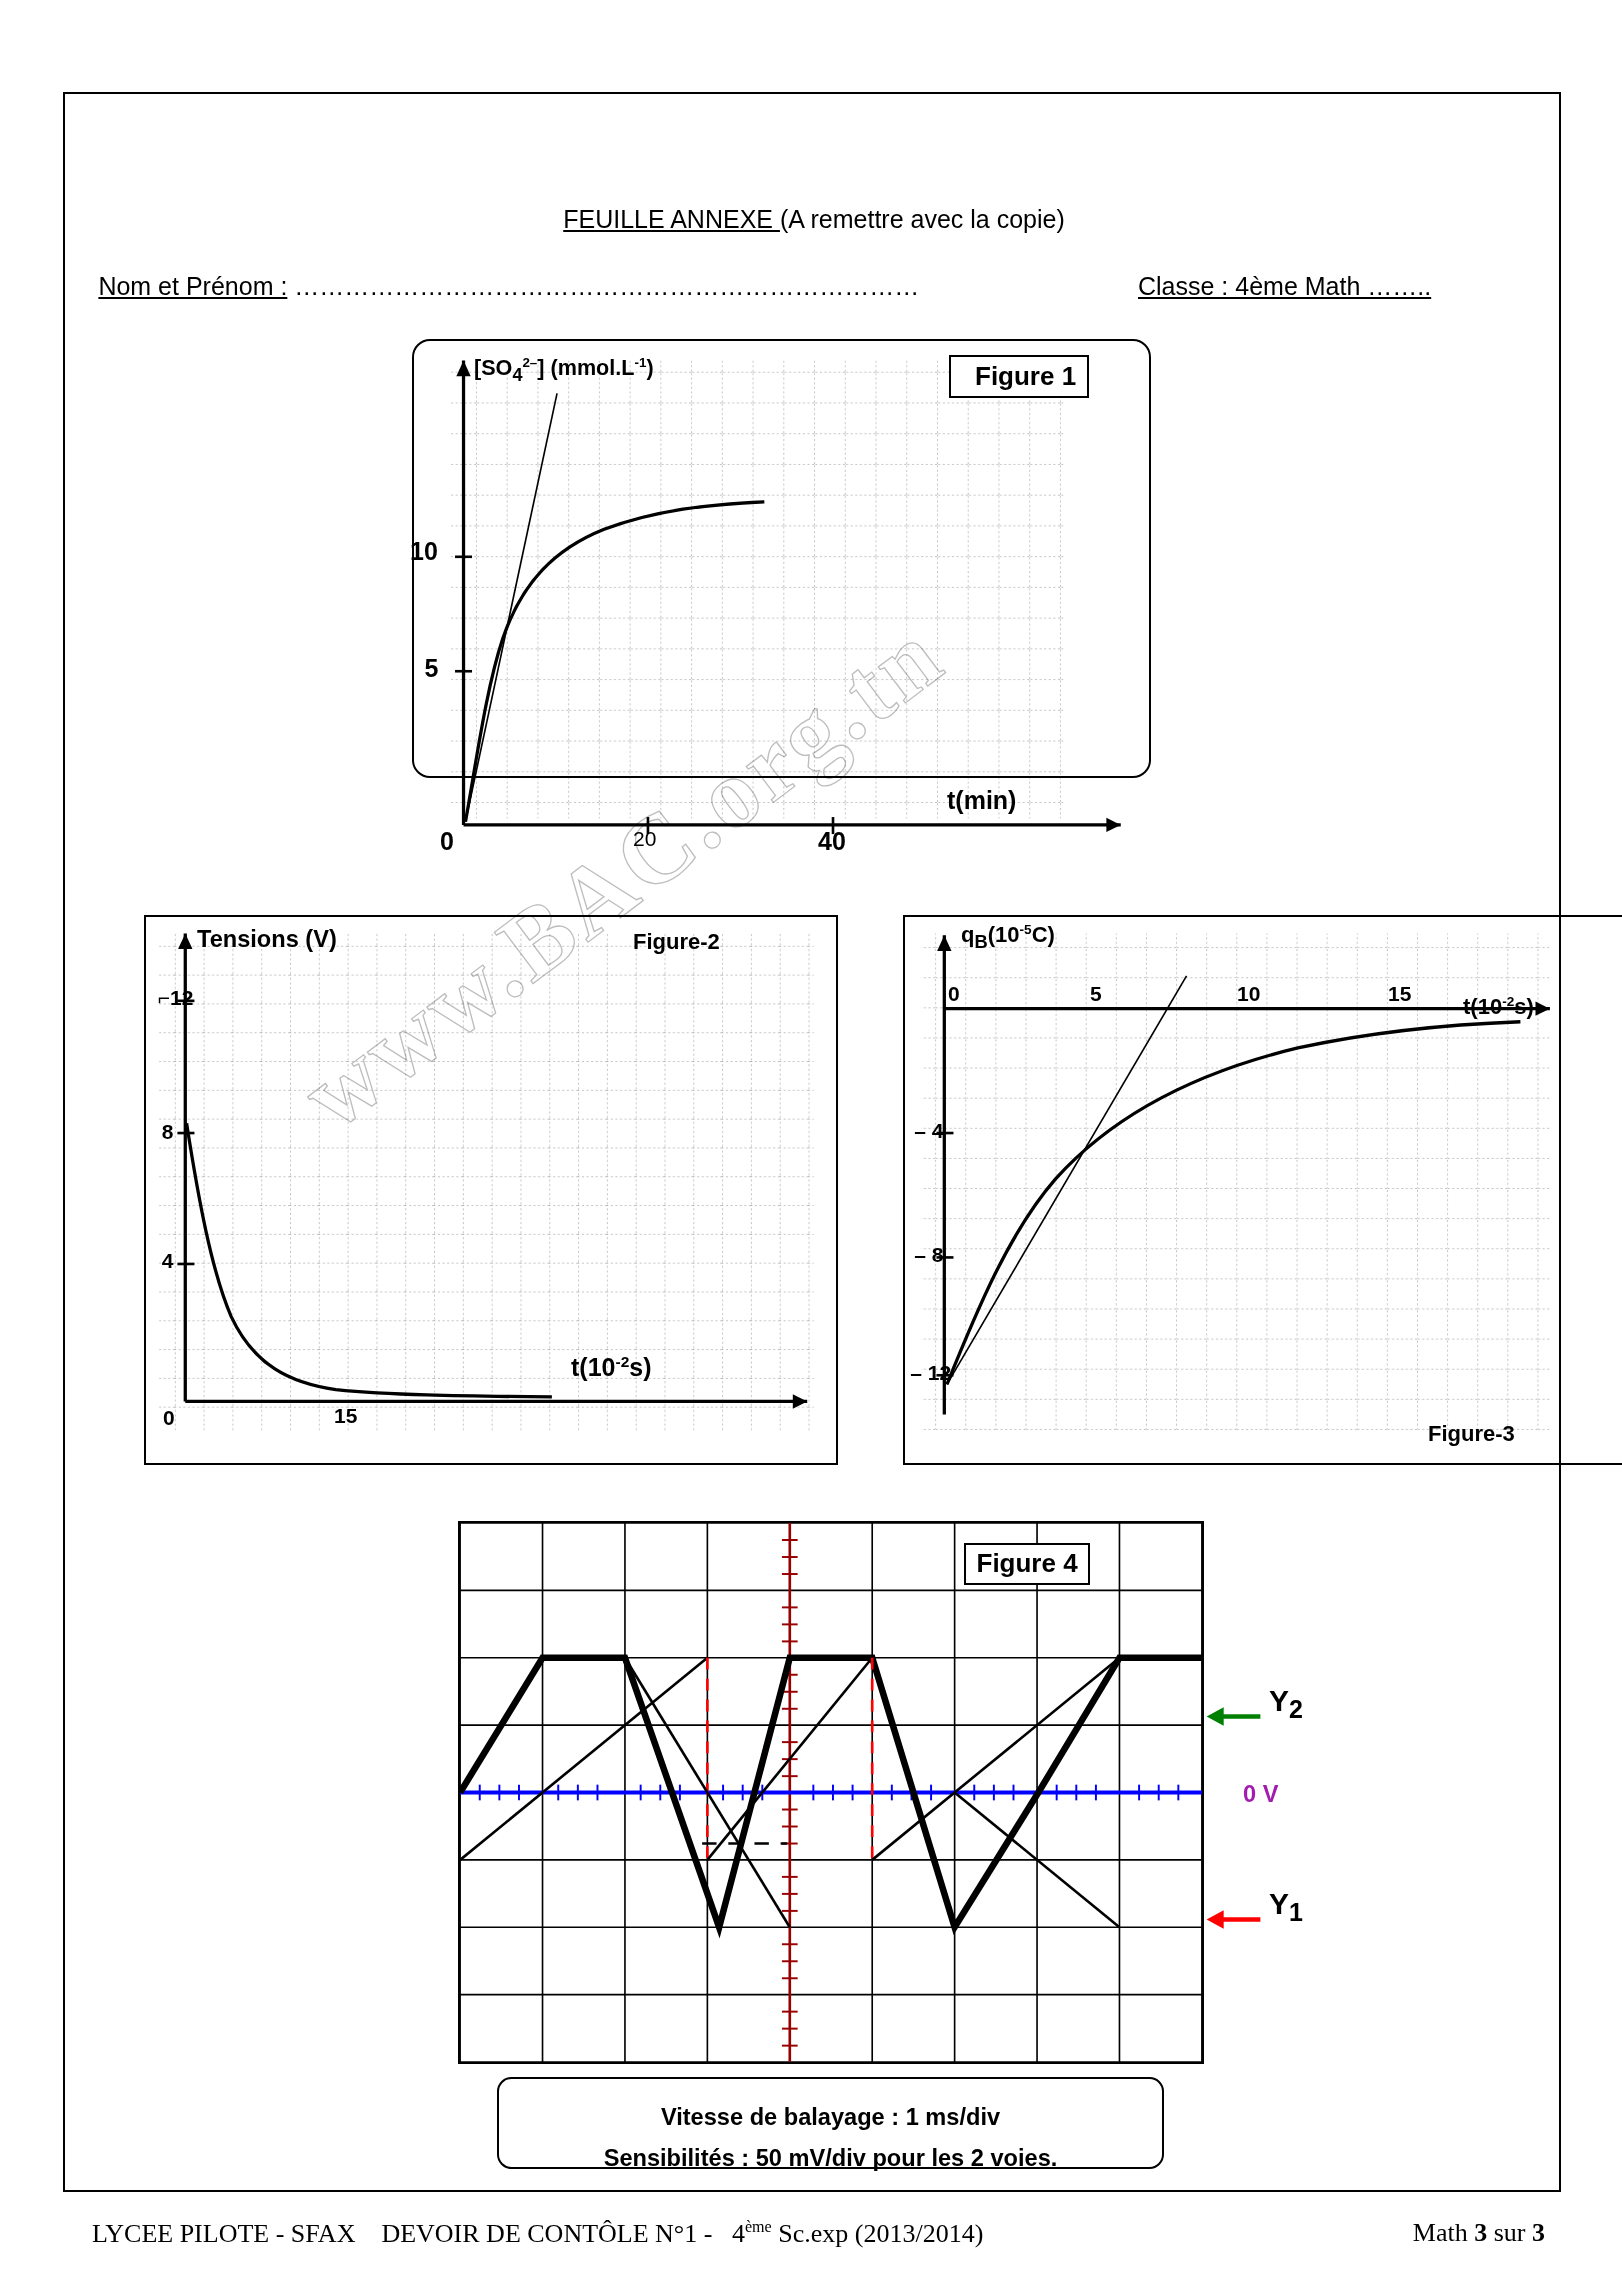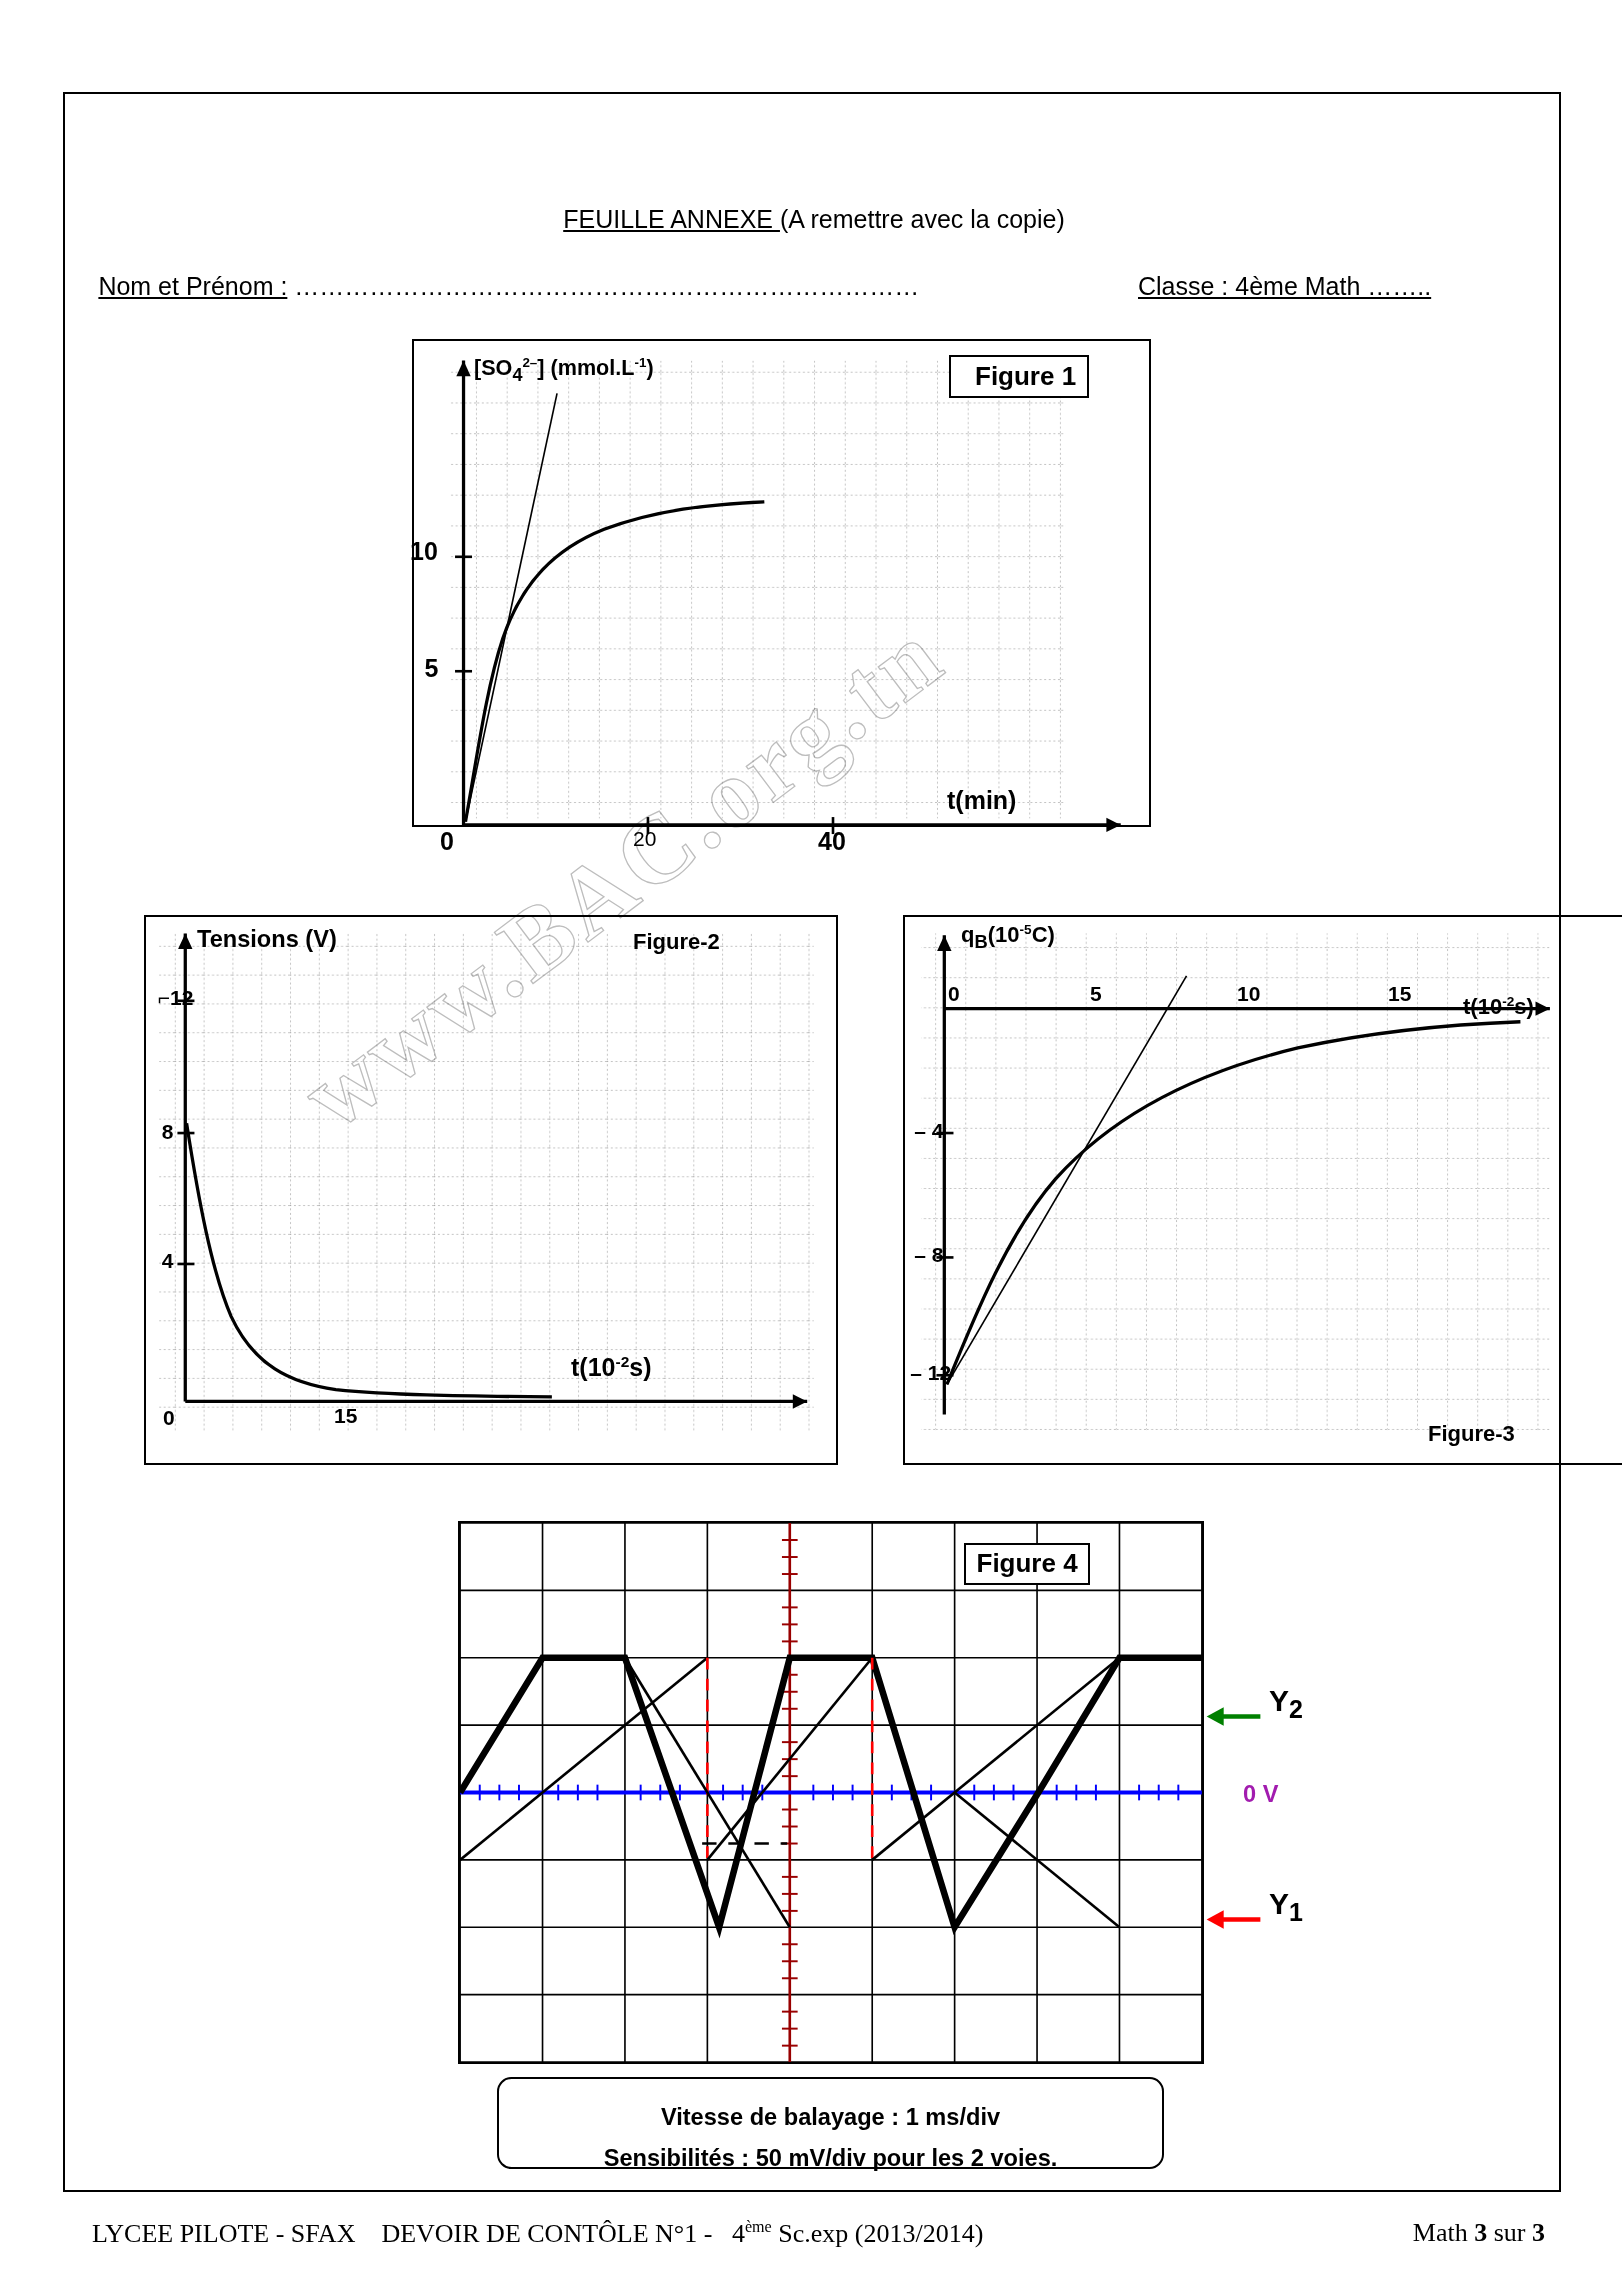--- a/index.html
+++ b/index.html
@@ -75,21 +75,21 @@
     font-family: "Liberation Serif", serif;
   }
 
   
   .fig {
     position: absolute;
     border: 2px solid #000;
     background: transparent;
     box-sizing: border-box;
   }
-  .fig1 { left: 347px;  top: 245px;  width: 739px; height: 488px; }
+  .fig1 { left: 347px;  top: 245px;  width: 739px; height: 439px; border-radius: 18px; }
   .fig2 { left: 79px;  top: 821px; width: 694px; height: 550px; }
   .fig3 { left: 838px; top: 821px; width: 779px; height: 550px; }
   .fig4 { left: 393px;  top: 1427px; width: 746px; height: 543px; }
 
   .fig-label {
     position: absolute;
     border: 2px solid #000;
     background: #fff;
     font-weight: bold;
     font-size: 26px;

